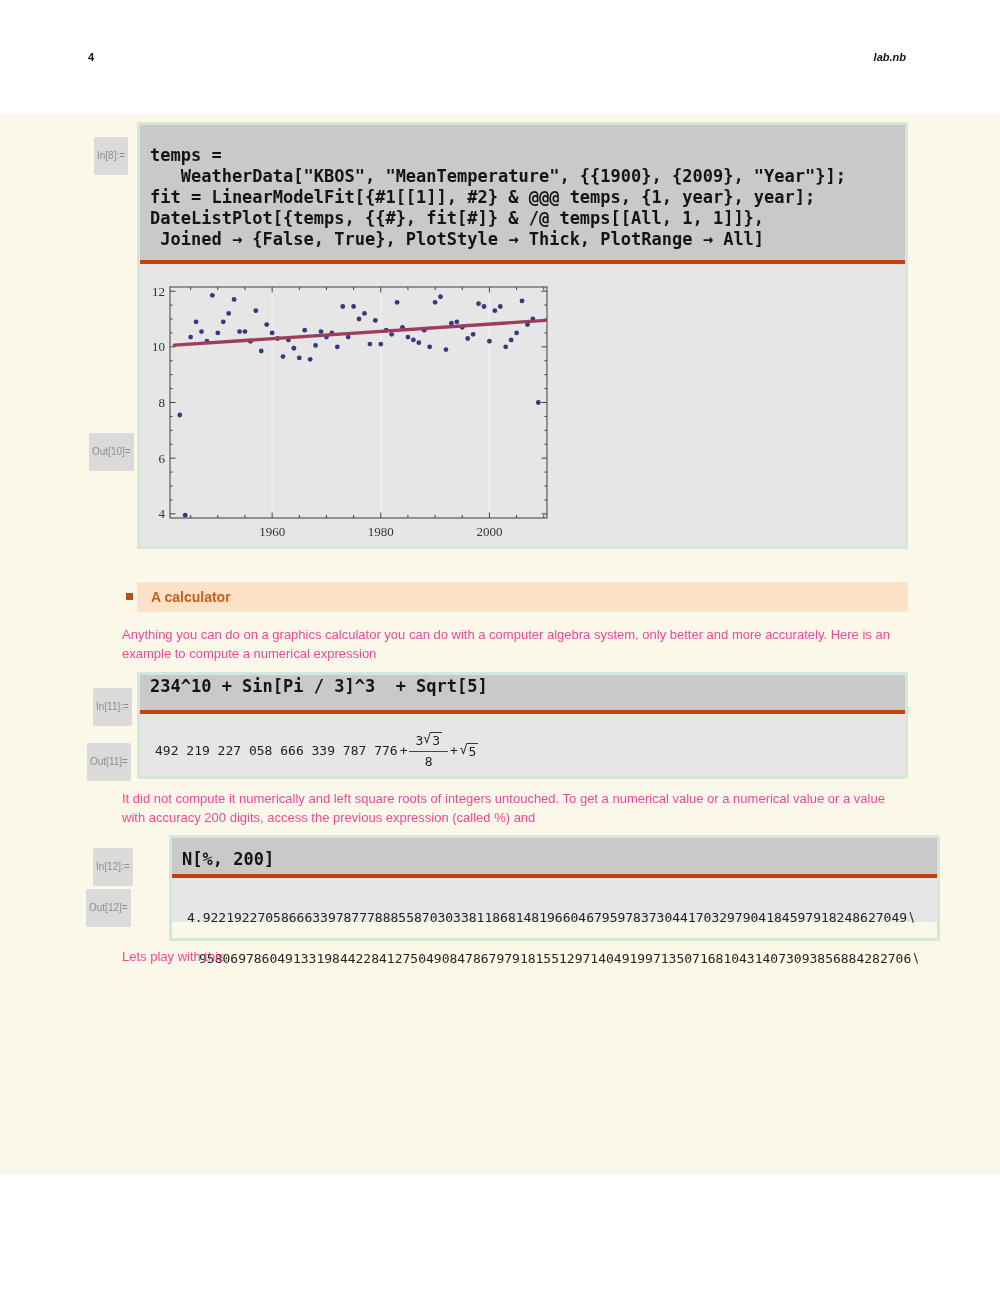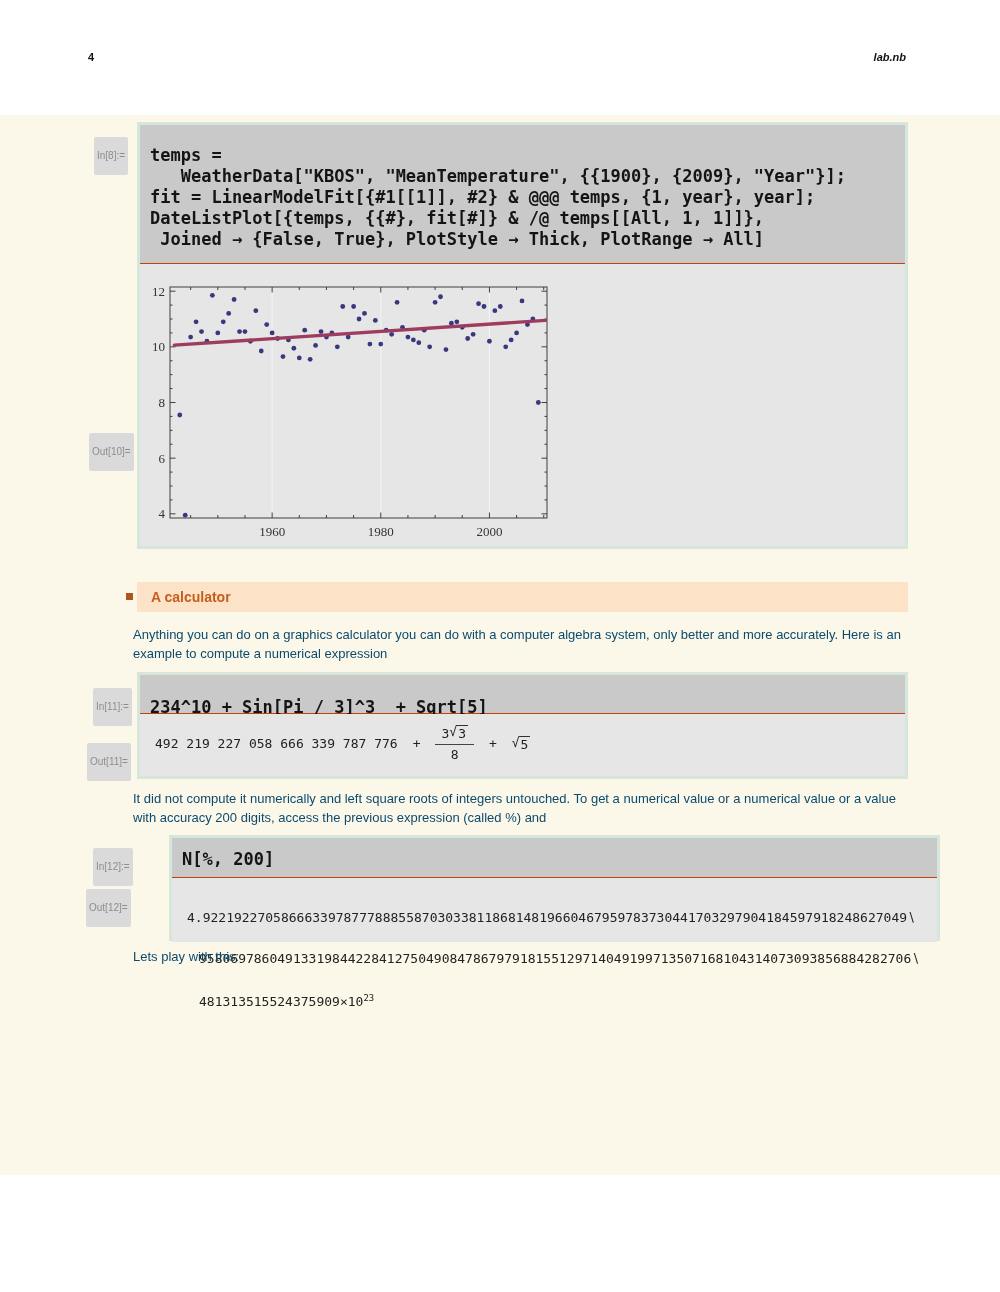--- a/index.html
+++ b/index.html
@@ -5,38 +5,38 @@
   html,body{margin:0;padding:0;}
   body{
     width:1000px;height:1292px;position:relative;background:#ffffff;
     font-family:"Liberation Sans",sans-serif;color:#262626;overflow:hidden;
   }
   .notebook-bg{position:absolute;left:0;top:115px;width:1000px;height:1060px;background:#fbf8ea;}
   .page-num{position:absolute;left:88px;top:51px;font-size:11px;font-weight:bold;color:#111;}
   .page-file{position:absolute;right:94px;top:51px;font-size:11px;font-weight:bold;font-style:italic;color:#111;}
 
   .cellgroup{position:absolute;left:137px;width:771px;border:3px solid #d6e6da;box-sizing:border-box;}
-  .cell-in{background:#c9c9c9;border-bottom:1px solid #c2410c;box-sizing:border-box;}
+  .cell-in{background:#c9c9c9;border-bottom:4px solid #c2410c;box-sizing:border-box;}
   .cell-out{background:#e6e6e6;position:relative;box-sizing:border-box;}
   .mcode{font-family:"DejaVu Sans Mono","Liberation Mono",monospace;font-weight:bold;
          font-size:17px;line-height:21px;color:#141414;white-space:pre;}
   .mout{font-family:"DejaVu Sans Mono","Liberation Mono",monospace;font-weight:normal;color:#222;}
 
   .chip{position:absolute;font-size:10px;line-height:14px;color:#8e8e8e;background:#dadada;
         padding:12px 3px;border-radius:2px;}
 
   .section-banner{position:absolute;left:137px;top:582px;width:771px;height:30px;background:#fce3c8;
         display:flex;align-items:center;padding-left:14px;box-sizing:border-box;}
   .section-title{color:#c45f1f;font-weight:bold;font-size:14px;}
   .section-bullet{position:absolute;left:126px;top:593px;width:7px;height:7px;background:#ad571c;}
 
-  .para{position:absolute;left:133px;width:773px;font-size:13px;line-height:18.5px;color:#0c4a6e;}
+  .para{position:absolute;left:122px;width:773px;font-size:13px;line-height:18.5px;color:#ec4899;}
 
   
-  .out11-row{display:flex;align-items:center;gap:15px;padding:11px 0 0 15px;font-size:13px;}
+  .out11-row{display:flex;align-items:center;gap:2px;padding:18px 0 0 15px;font-size:13px;}
   .frac{display:inline-flex;flex-direction:column;align-items:center;}
   .frac .num{display:flex;align-items:flex-end;padding:0 6px 3px;}
   .frac .den{border-top:1px solid #444;width:100%;text-align:center;padding-top:2px;box-sizing:border-box;}
   .sqrt{display:inline-flex;align-items:flex-start;}
   .sqrt .sign{line-height:1.05;}
   .sqrt .rad{border-top:1.2px solid #333;padding:0 2px;margin-left:-1px;}
 
   
   .out12{padding:6px 0 0 15px;font-size:13px;line-height:13.5px;white-space:pre;}
   .out12 .indent{margin-left:12px;}
@@ -217,21 +217,21 @@
 </div>
 
 <div class="section-bullet"></div>
 <div class="section-banner">
   <span class="section-title">A calculator</span>
 </div>
 
 <div class="para" style="top:626px;">Anything you can do on a graphics calculator you can do with a computer algebra system, only better and more accurately. Here is an example to compute a numerical expression</div>
 
 <div class="cellgroup" style="top:672px;height:107px;">
-  <div class="cell-in" style="height:39px;padding:22px 0 0 10px;">
+  <div class="cell-in" style="height:39px;padding:1px 0 0 10px;">
     <div class="mcode">234^10 + Sin[Pi / 3]^3  + Sqrt[5]</div>
   </div>
   <div class="cell-out" style="height:62px;">
     <div class="out11-row mout">
       <span>492 219 227 058 666 339 787 776</span>
       <span>+</span>
       <span class="frac">
         <span class="num">
           <span>3 </span>
           <span class="sqrt">
@@ -249,22 +249,21 @@
     </div>
   </div>
 </div>
 
 <div class="para" style="top:790px;">It did not compute it numerically and left  square roots of integers untouched. To get a numerical value or a numerical value or a value with accuracy 200 digits, access the previous expression (called %) and</div>
 
 <div class="cellgroup" style="top:835px;height:106px;margin-left:32px;">
   <div class="cell-in" style="height:40px;padding:11px 0 0 10px;">
     <div class="mcode">N[%, 200]</div>
   </div>
-  <div class="cell-out" style="height:64px;">
+  <div class="cell-out" style="height:44px;">
     <div class="out12 mout">
       <div><span>4.922192270586663397877788855870303381186814819660467959783730441703297904184597918248627049</span><span>∖</span></div>
       <div class="indent"><span>9580697860491331984422841275049084786797918155129714049199713507168104314073093856884282706</span><span>∖</span></div>
-      <div class="indent"><span>481313515524375909</span><span>×10</span><sup>23</sup></div>
     </div>
   </div>
 </div>
 
 <div class="para" style="top:948px;">Lets play with this:</div>
 
 </body></html>

